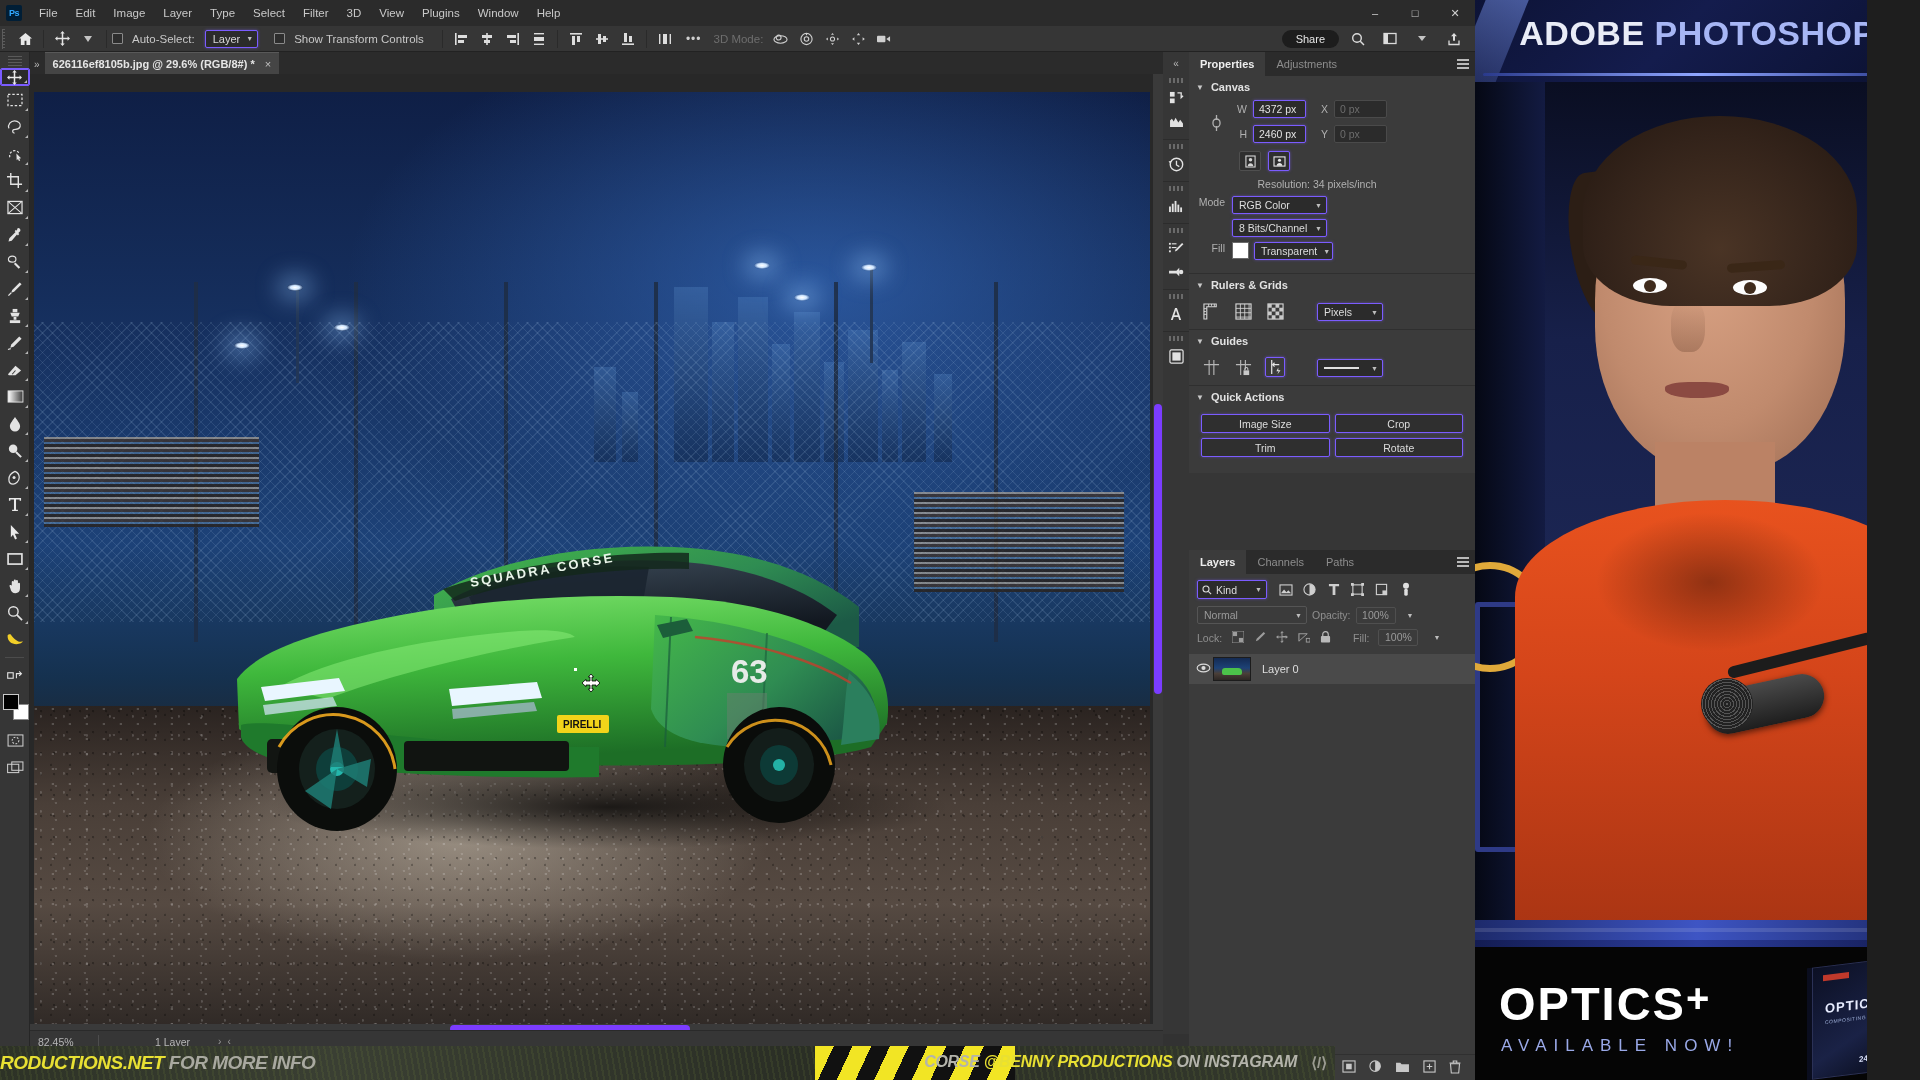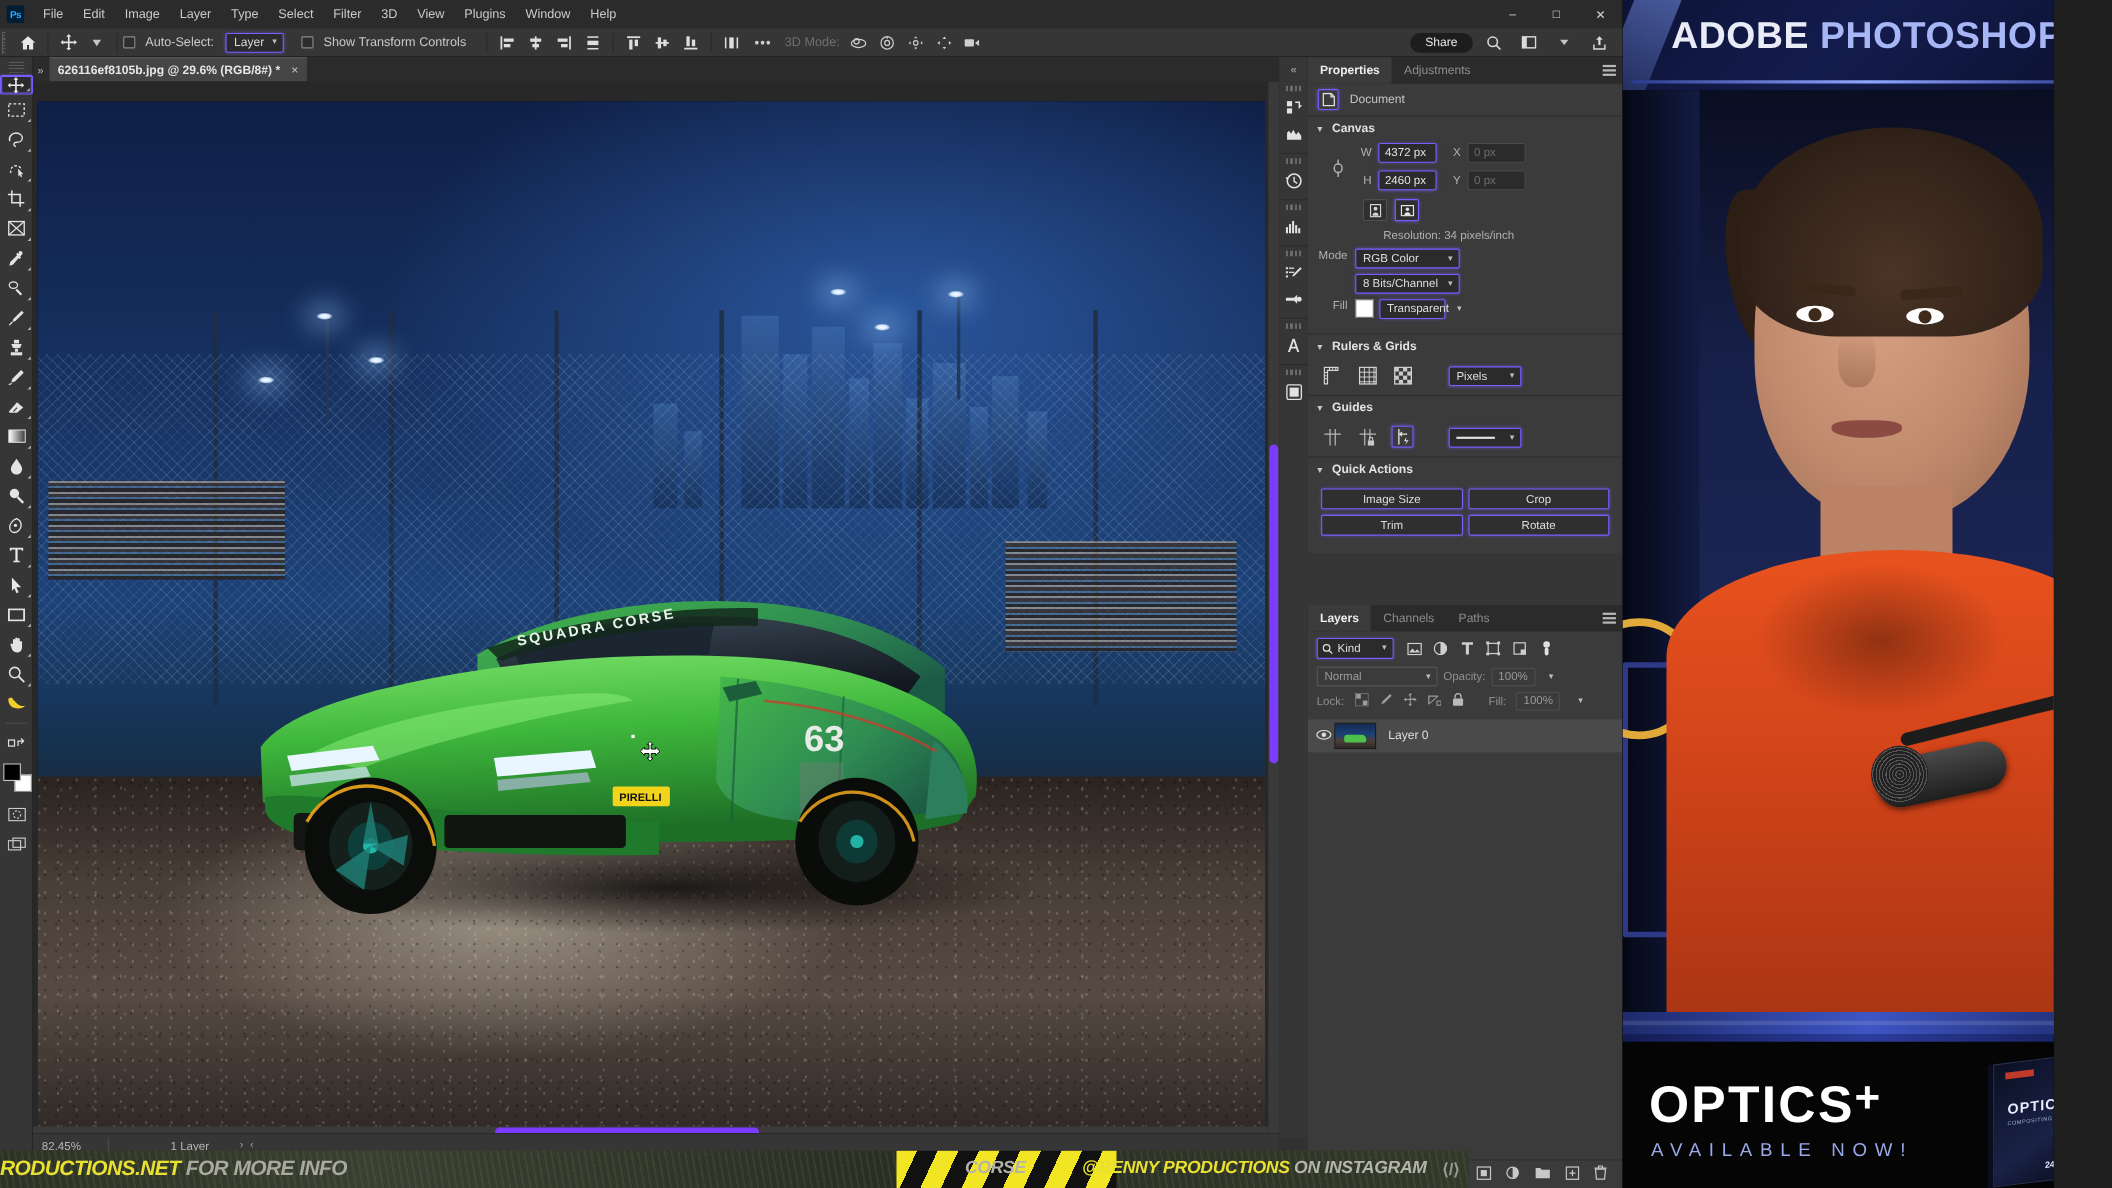--- a/index.html
+++ b/index.html
@@ -274,21 +274,21 @@
   .banner .grassy { position:absolute; inset:0; opacity:.45;
     background-image:repeating-linear-gradient(80deg, rgba(120,140,60,.3) 0 2px, transparent 2px 6px);}
   .ban-left { position:absolute; left:0; top:6px; font-size:19px; font-weight:bold; font-style:italic;
     letter-spacing:-.5px; white-space:nowrap; }
   .ban-left .y { color:#e8e033; }
   .ban-left .g { color:#a9a9a0; }
   .hazard { position:absolute; left:815px; top:0; width:200px; height:34px;
     background:repeating-linear-gradient(115deg,#f2e524 0 17px,#111 17px 34px); }
   .ban-right { position:absolute; right:38px; top:7px; font-size:16px; font-weight:bold; font-style:italic;
     letter-spacing:-.3px; white-space:nowrap;}
-  .ban-right .y { color:#e8e033;margin-left:47px; }
+  .ban-right .y { color:#e8e033; }
   .ban-right .g { color:#b4b4ab; }
   .ban-ig { position:absolute; right:8px; top:8px; color:#9b9b92; font-size:15px; font-weight:bold;}
 </style>
 </head>
 <body>
 
 <div id="app">
 
   <div class="menubar">
     <div class="ps-logo">Ps</div>
@@ -860,29 +860,20 @@
       <div class="ptab active">Properties</div>
       <div class="ptab">Adjustments</div>
       <div class="pmenu">
           <span></span>
           <span></span>
           <span></span>
         </div>
     </div>
 
     <div class="prop-body">
-      <div class="doc-row">
-        <div class="doc-icon">
-          <svg width="12" height="13" viewBox="0 0 12 13">
-              <path d="M1 1h7l3 3v8H1z" fill="none" stroke="#e0e0e0" stroke-width="1.2"></path>
-              <path d="M8 1v3h3" fill="none" stroke="#e0e0e0" stroke-width="1.2"></path>
-            </svg>
-        </div>
-        <div class="lbl">Document</div>
-      </div>
 
       <div class="sect">
         <div class="sect-head">
           <span class="tri">▼</span>
           <span>Canvas</span>
         </div>
         <div style="display:flex;align-items:center;padding-left:8px;">
           <div class="linkico">
             <svg width="11" height="20" viewBox="0 0 11 20">
                 <path d="M5.5 2v5M5.5 13v5" stroke="#b2b2b2" stroke-width="1.3"></path>
@@ -931,21 +922,21 @@
         <div class="sel-row">
           <span class="sel-lbl"></span>
           <span class="sel" style="width:95px;">
             <span>8 Bits/Channel</span>
             <span class="caret">▼</span>
           </span>
         </div>
         <div class="sel-row">
           <span class="sel-lbl">Fill</span>
           <span class="swatch-box"></span>
-          <span class="sel" style="width:60px;">
+          <span class="sel" style="width:79px;">
             <span>Transparent</span>
             <span class="caret">▼</span>
           </span>
         </div>
       </div>
 
       <div class="sect">
         <div class="sect-head">
           <span class="tri">▼</span>
           <span>Rulers &amp; Grids</span>

